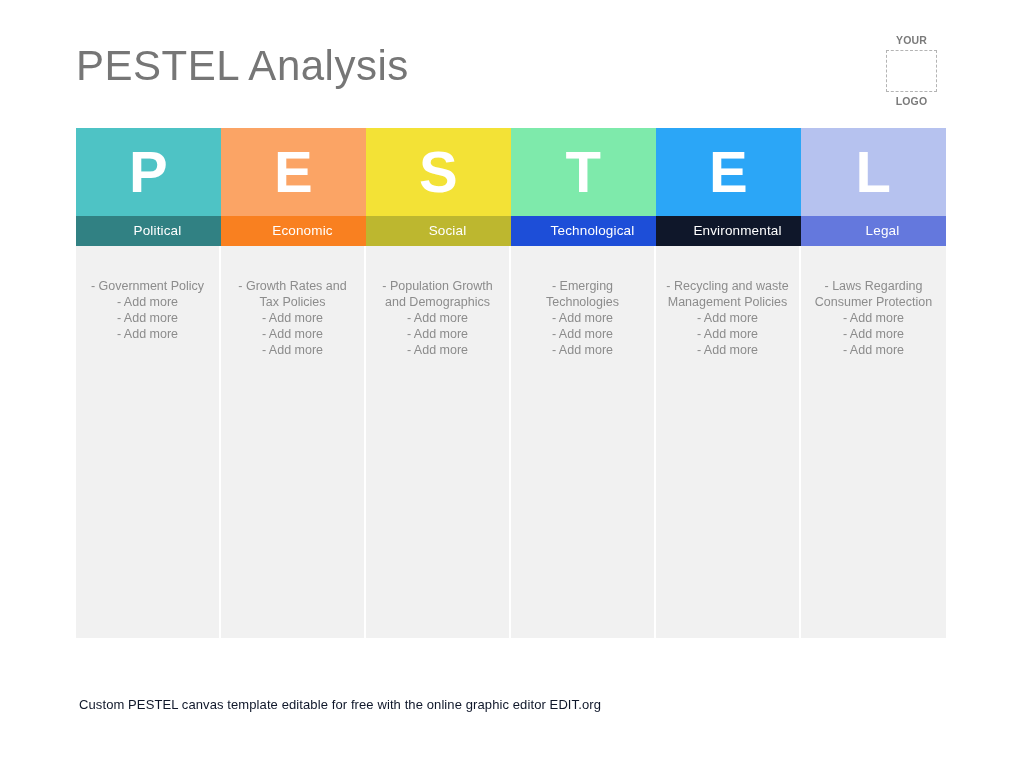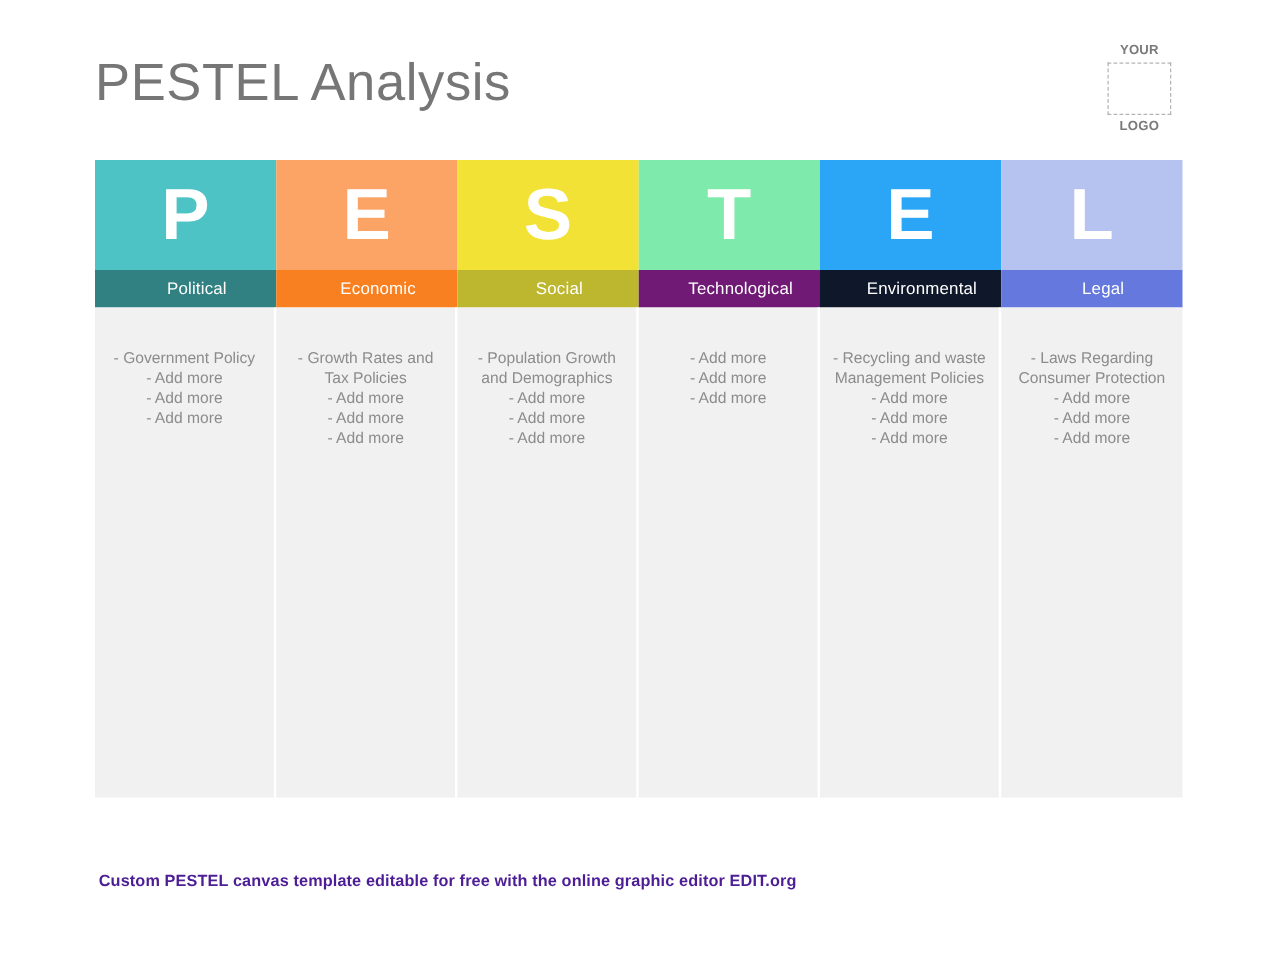--- a/index.html
+++ b/index.html
@@ -119,24 +119,23 @@
     line-height: 16px;
     white-space: pre-line;
   }
 
   
   #footer-note {
     position: absolute;
     left: 79px;
     top: 697px;
     font-size: 13px;
-    color: #4c1d95;
+    color: #0f172a;
     letter-spacing: 0.1px;
     white-space: nowrap;
-    font-weight: bold;
   }
 </style>
 </head>
 <body>
 
 <div id="header-area">
   <div id="page-title">PESTEL Analysis</div>
   <div id="logo-placeholder">
     <div class="logo-line">YOUR</div>
     <div class="logo-line">LOGO</div>
@@ -191,25 +190,27 @@
           <div class="body-item">- Add more</div>
           <div class="body-item">- Add more</div>
           <div class="body-item">- Add more</div>
         </div>
       </div>
     </div>
     <div class="pestel-column">
       <div class="letter-block" style="background: rgb(126, 234, 171);">
         <div class="letter-glyph">T</div>
       </div>
-      <div class="label-band" style="background: #701a75; align-items: center;">
+      <div class="label-band" style="background: #1d4ed8; align-items: center;">
         <div class="label-text">Technological</div>
       </div>
       <div class="body-block">
         <div class="body-items">
+          <div class="body-item">- Emerging
+Technologies</div>
           <div class="body-item">- Add more</div>
           <div class="body-item">- Add more</div>
           <div class="body-item">- Add more</div>
         </div>
       </div>
     </div>
     <div class="pestel-column">
       <div class="letter-block" style="background: rgb(43, 166, 247);">
         <div class="letter-glyph">E</div>
       </div>

